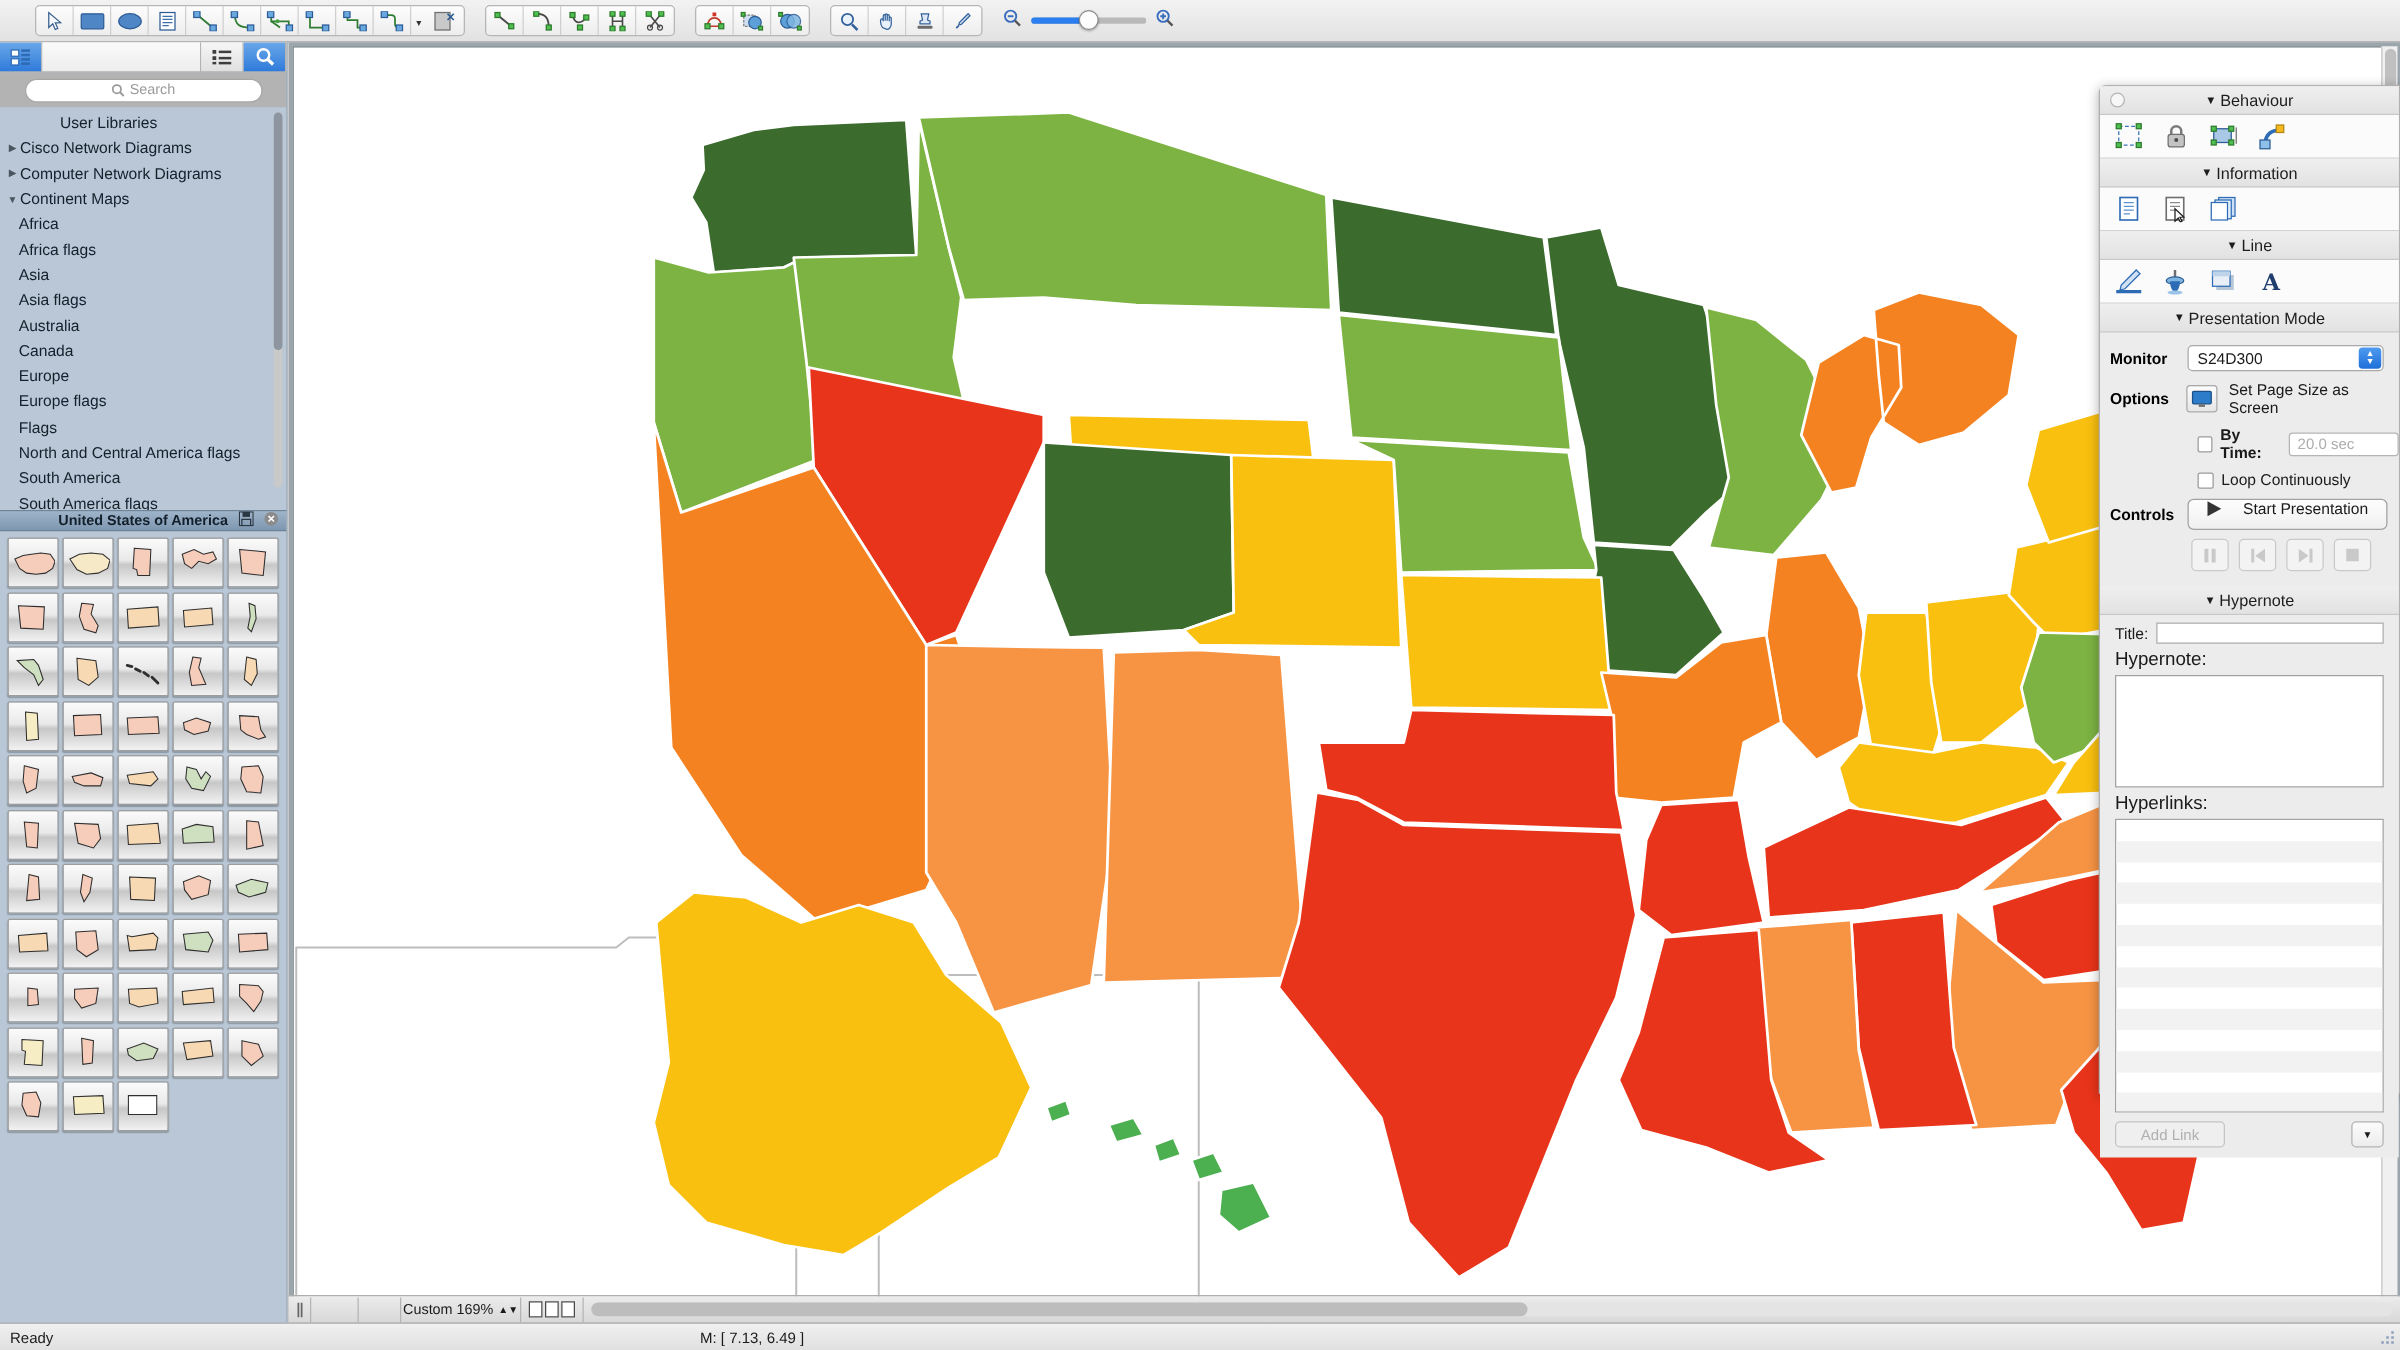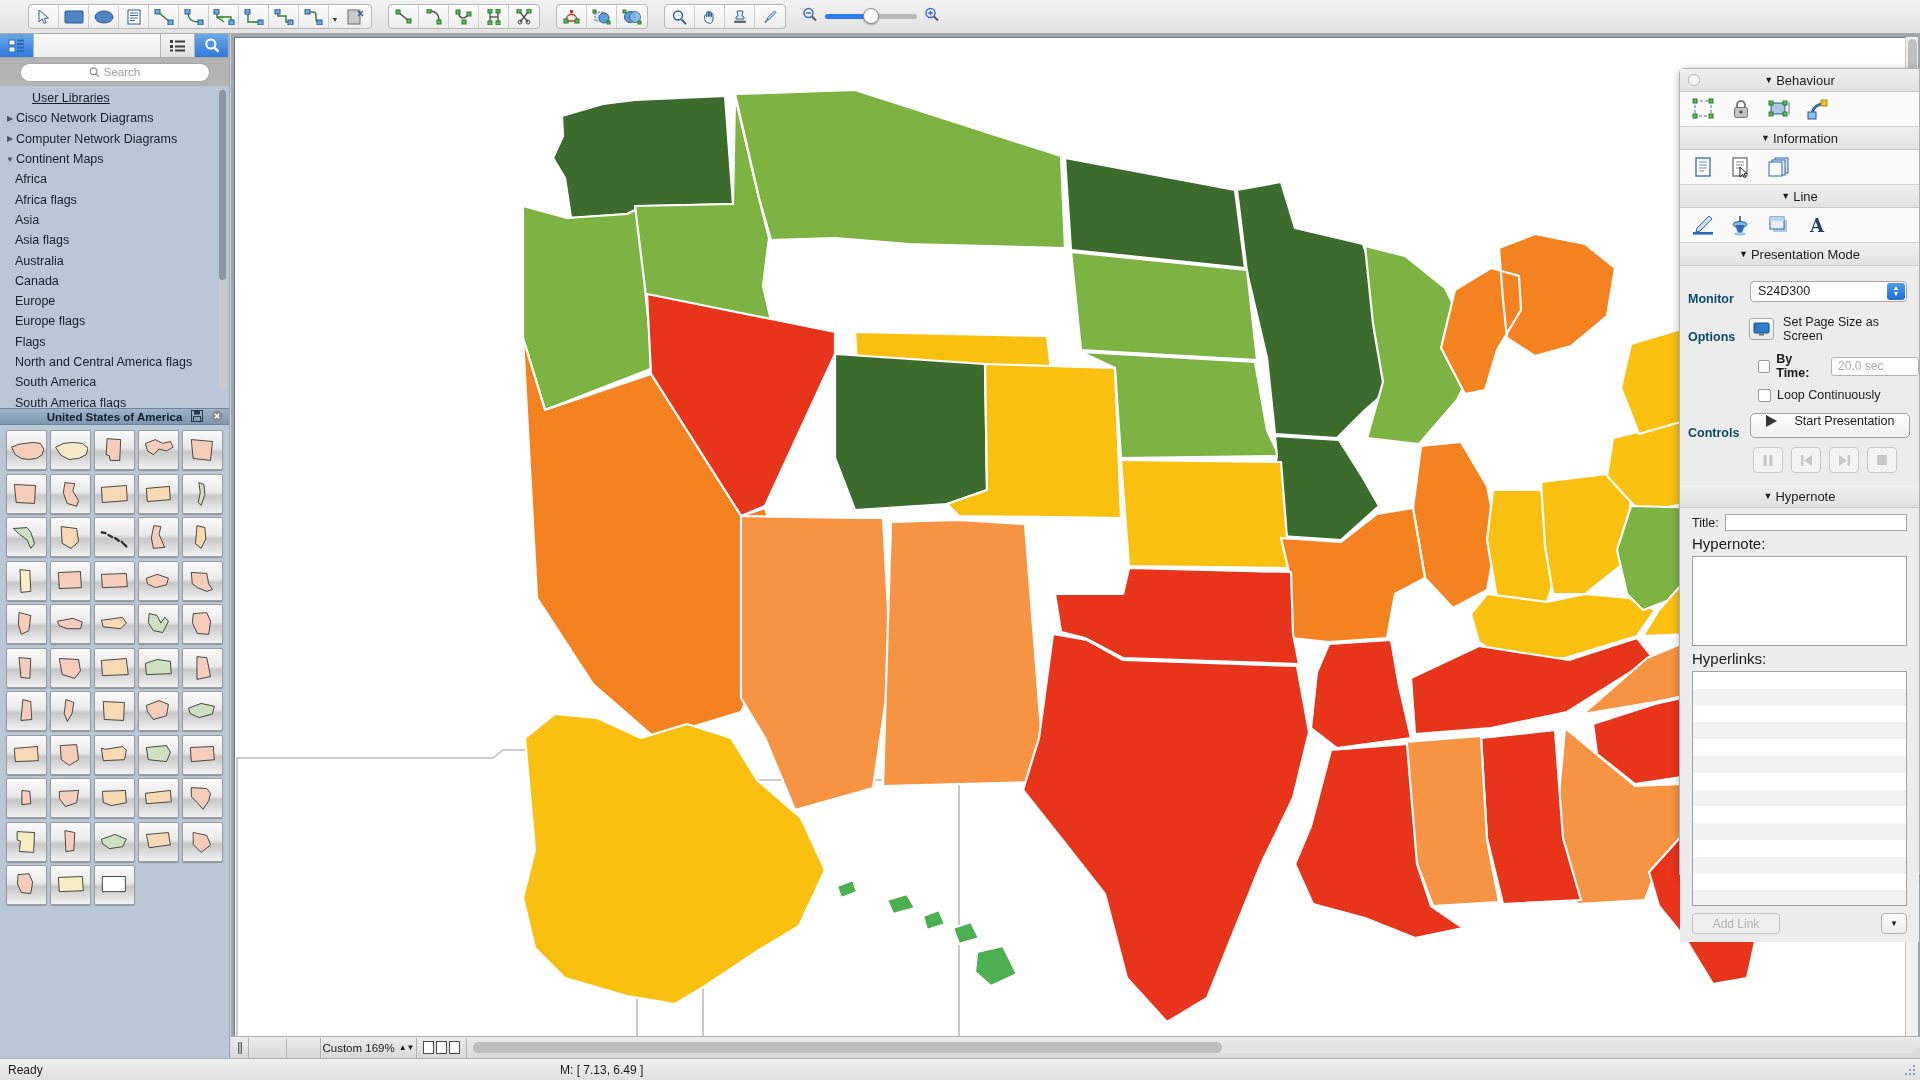--- a/index.html
+++ b/index.html
@@ -79,21 +79,21 @@
   }
 
   #tree { position: relative; height: 322px; overflow: hidden; padding-top: 2px;
     background: #b9c7d6; }
   .trow { height: 20.3px; display: flex; align-items: center; font-size: 12.5px;
     color: #15202b; padding-left: 4px; white-space: nowrap; }
   .tw { width: 12px; display: inline-flex; justify-content: center;
     font-size: 8px; color: #4a5560; }
   .trow.lvl0 { padding-left: 4px; }
   .trow.lvl1 { padding-left: 15px; }
-  .trow.nochev { padding-left: 20px; text-decoration: underline; }
+  .trow.nochev { padding-left: 36px; }
   #treescroll { position: absolute; right: 3px; top: 4px; width: 7px; height: 300px;
     background: #c9c9c9; border-radius: 4px; }
   #treescroll i { position: absolute; left: 0; top: 0; width: 7px; height: 190px;
     background: #8d96a0; border-radius: 4px; display: block; }
 
   
   #libtitle {
     height: 17px; background: linear-gradient(#9fb4c9,#7e97b0);
     border-top: 1px solid #6f8499; border-bottom: 1px solid #6f8499;
     display: flex; align-items: center; justify-content: center;
@@ -149,21 +149,21 @@
   }
   .sect-head .tri { font-size: 9px; }
   .sect-head .radio { position: absolute; left: 8px; width: 12px; height: 12px;
     border-radius: 50%; border: 1px solid #b4b4b4; background:#f7f7f7; }
   .icon-row { height: 35px; background: #fbfbfb; display: flex; align-items: center;
     padding-left: 10px; gap: 12px; border-bottom: 1px solid #d2d2d2; }
   .icon-row .ibtn { width: 26px; height: 26px; display:flex; align-items:center; justify-content:center; }
 
   #pmbody { background: #ececec; padding: 10px 0 12px 0; }
   .frow { display: flex; align-items: center; margin-bottom: 8px; padding-left: 8px; }
-  .flabel { width: 62px; font-weight: bold; font-size: 12.5px; color: #0c4a6e; margin-top: 16px; }
+  .flabel { width: 62px; font-weight: bold; font-size: 12.5px; color: #000000; }
   .fselect {
     width: 157px; height: 21px; background: #fff; border: 1px solid #a9a9a9;
     border-radius: 4px; display: flex; align-items: center; padding-left: 7px;
     font-size: 12.5px; position: relative;
   }
   .fselect .stepper {
     position: absolute; right: 1px; top: 1px; width: 18px; height: 17px;
     background: linear-gradient(#4e9bf0,#1e6fd8); border-radius: 3px;
     display:flex; flex-direction: column; align-items:center; justify-content:center;
     color:#fff; font-size: 7px; line-height: 6px;

